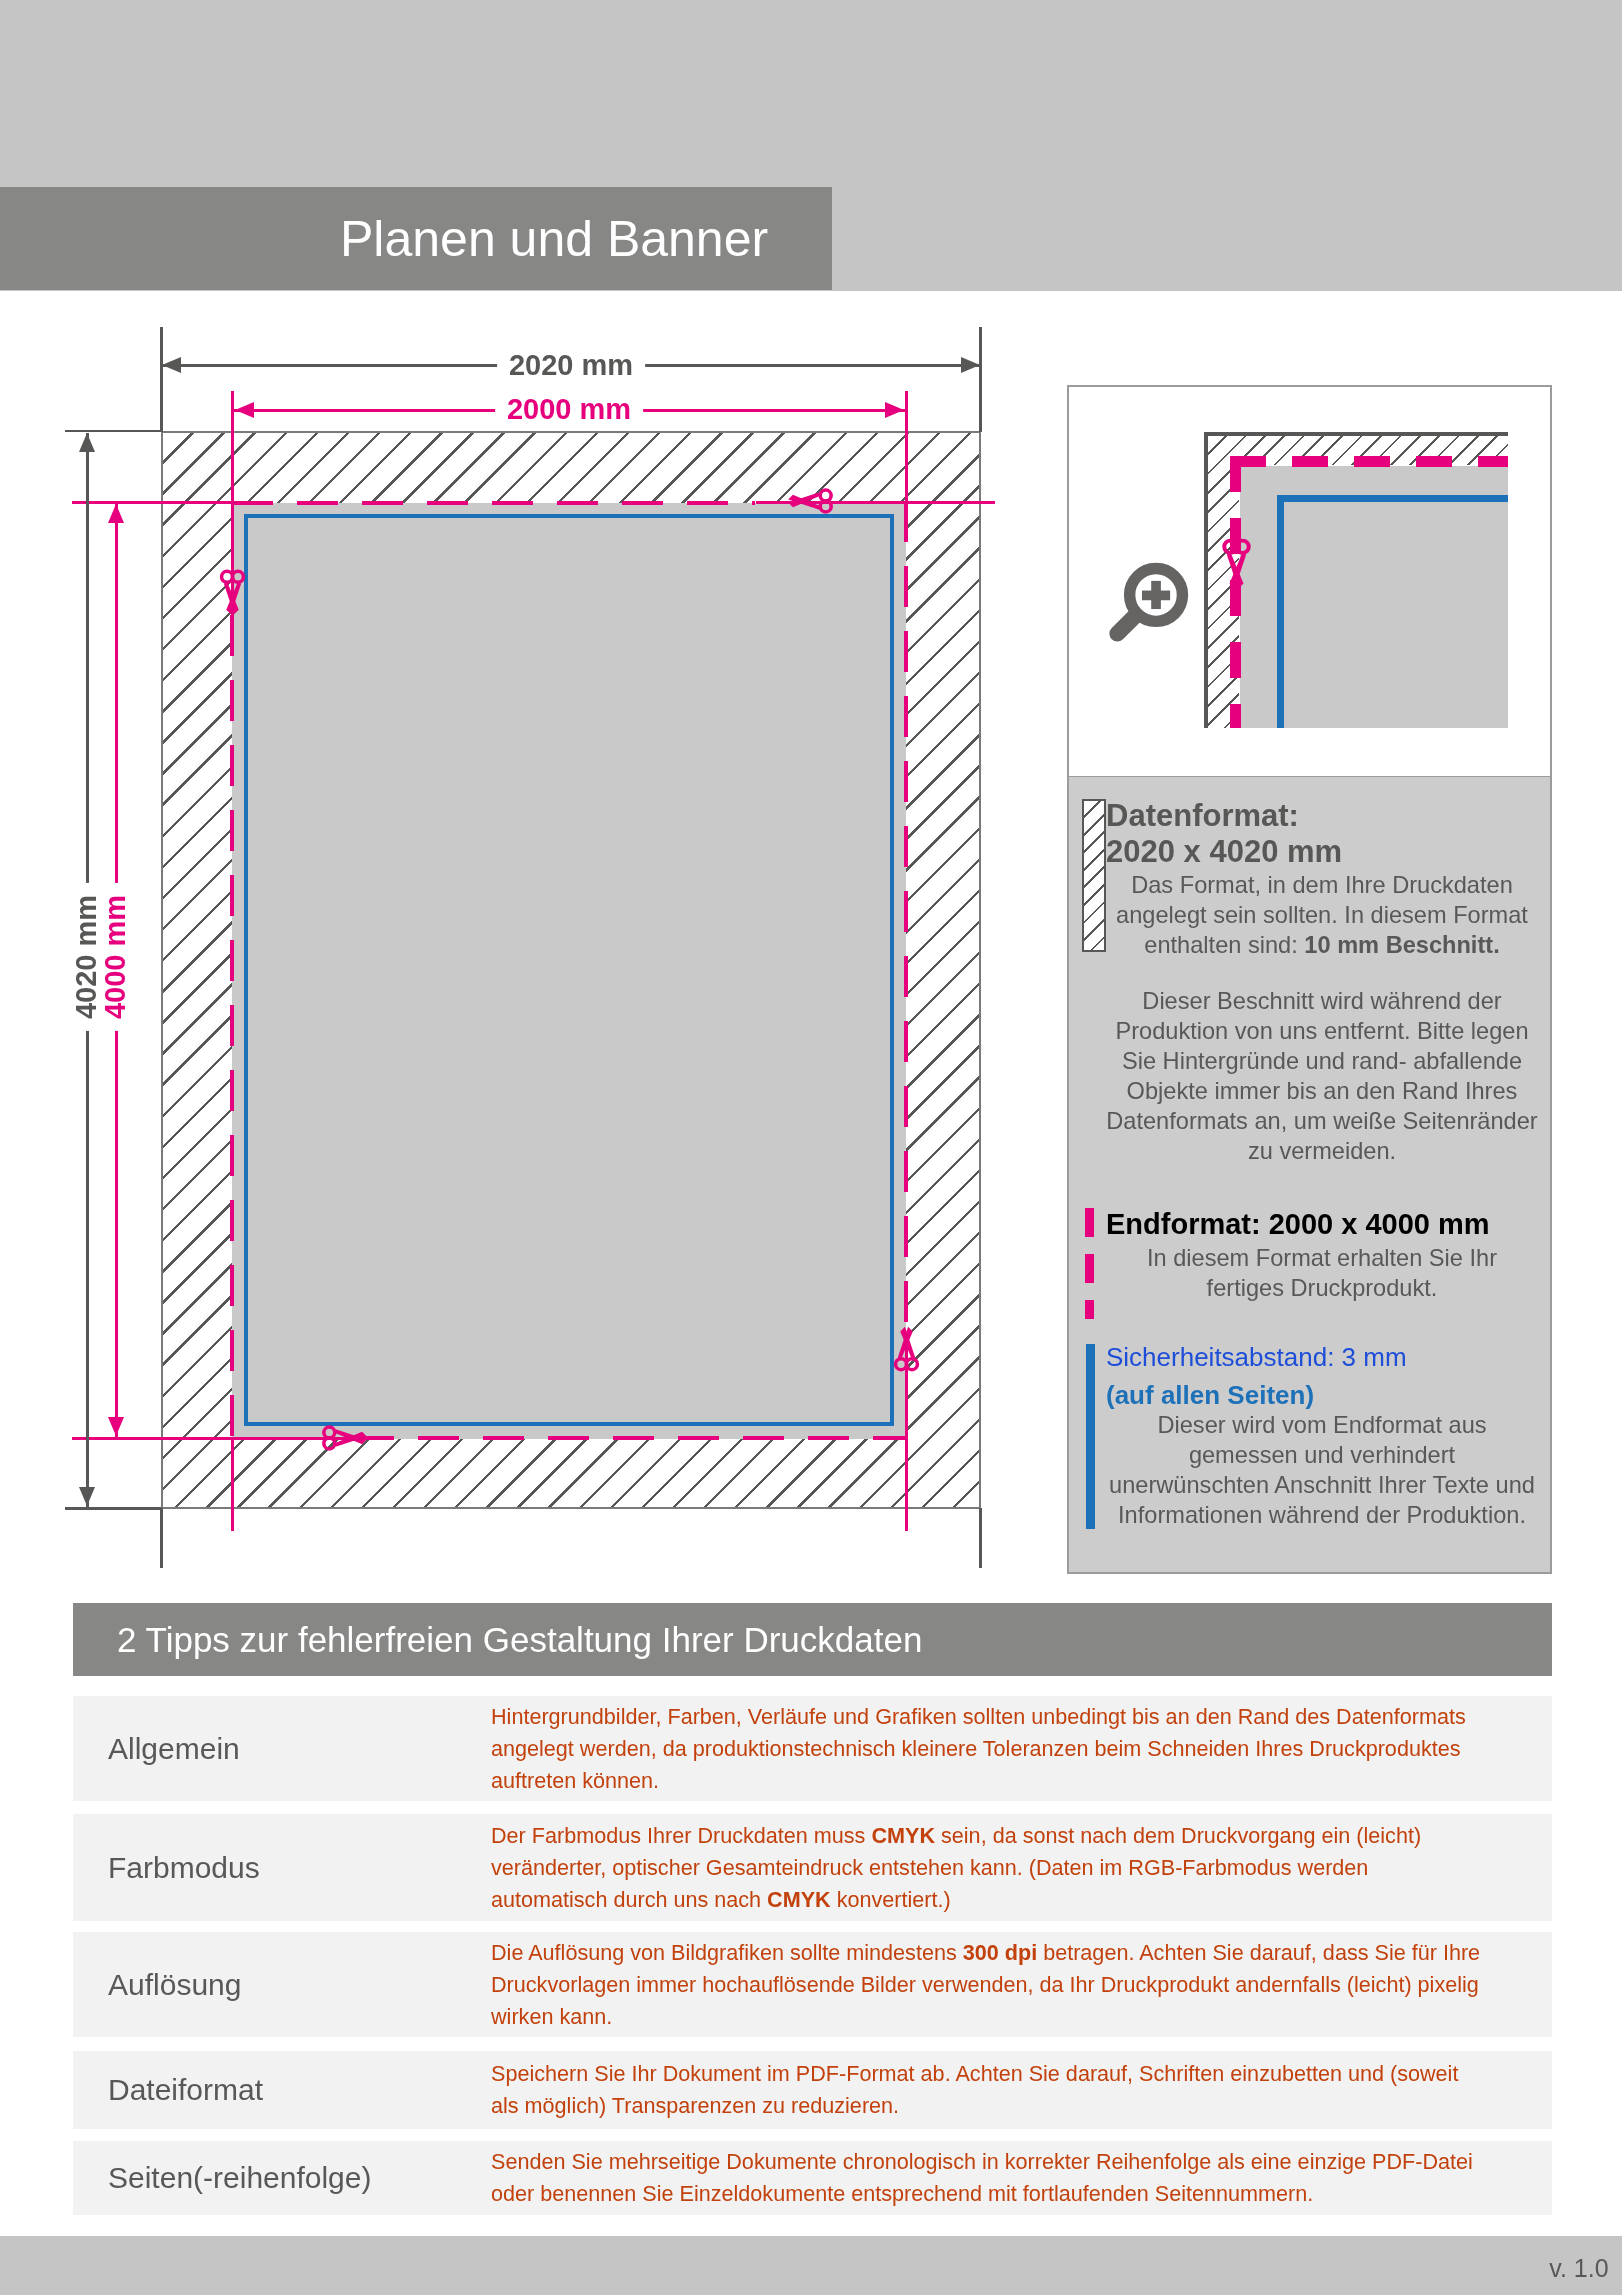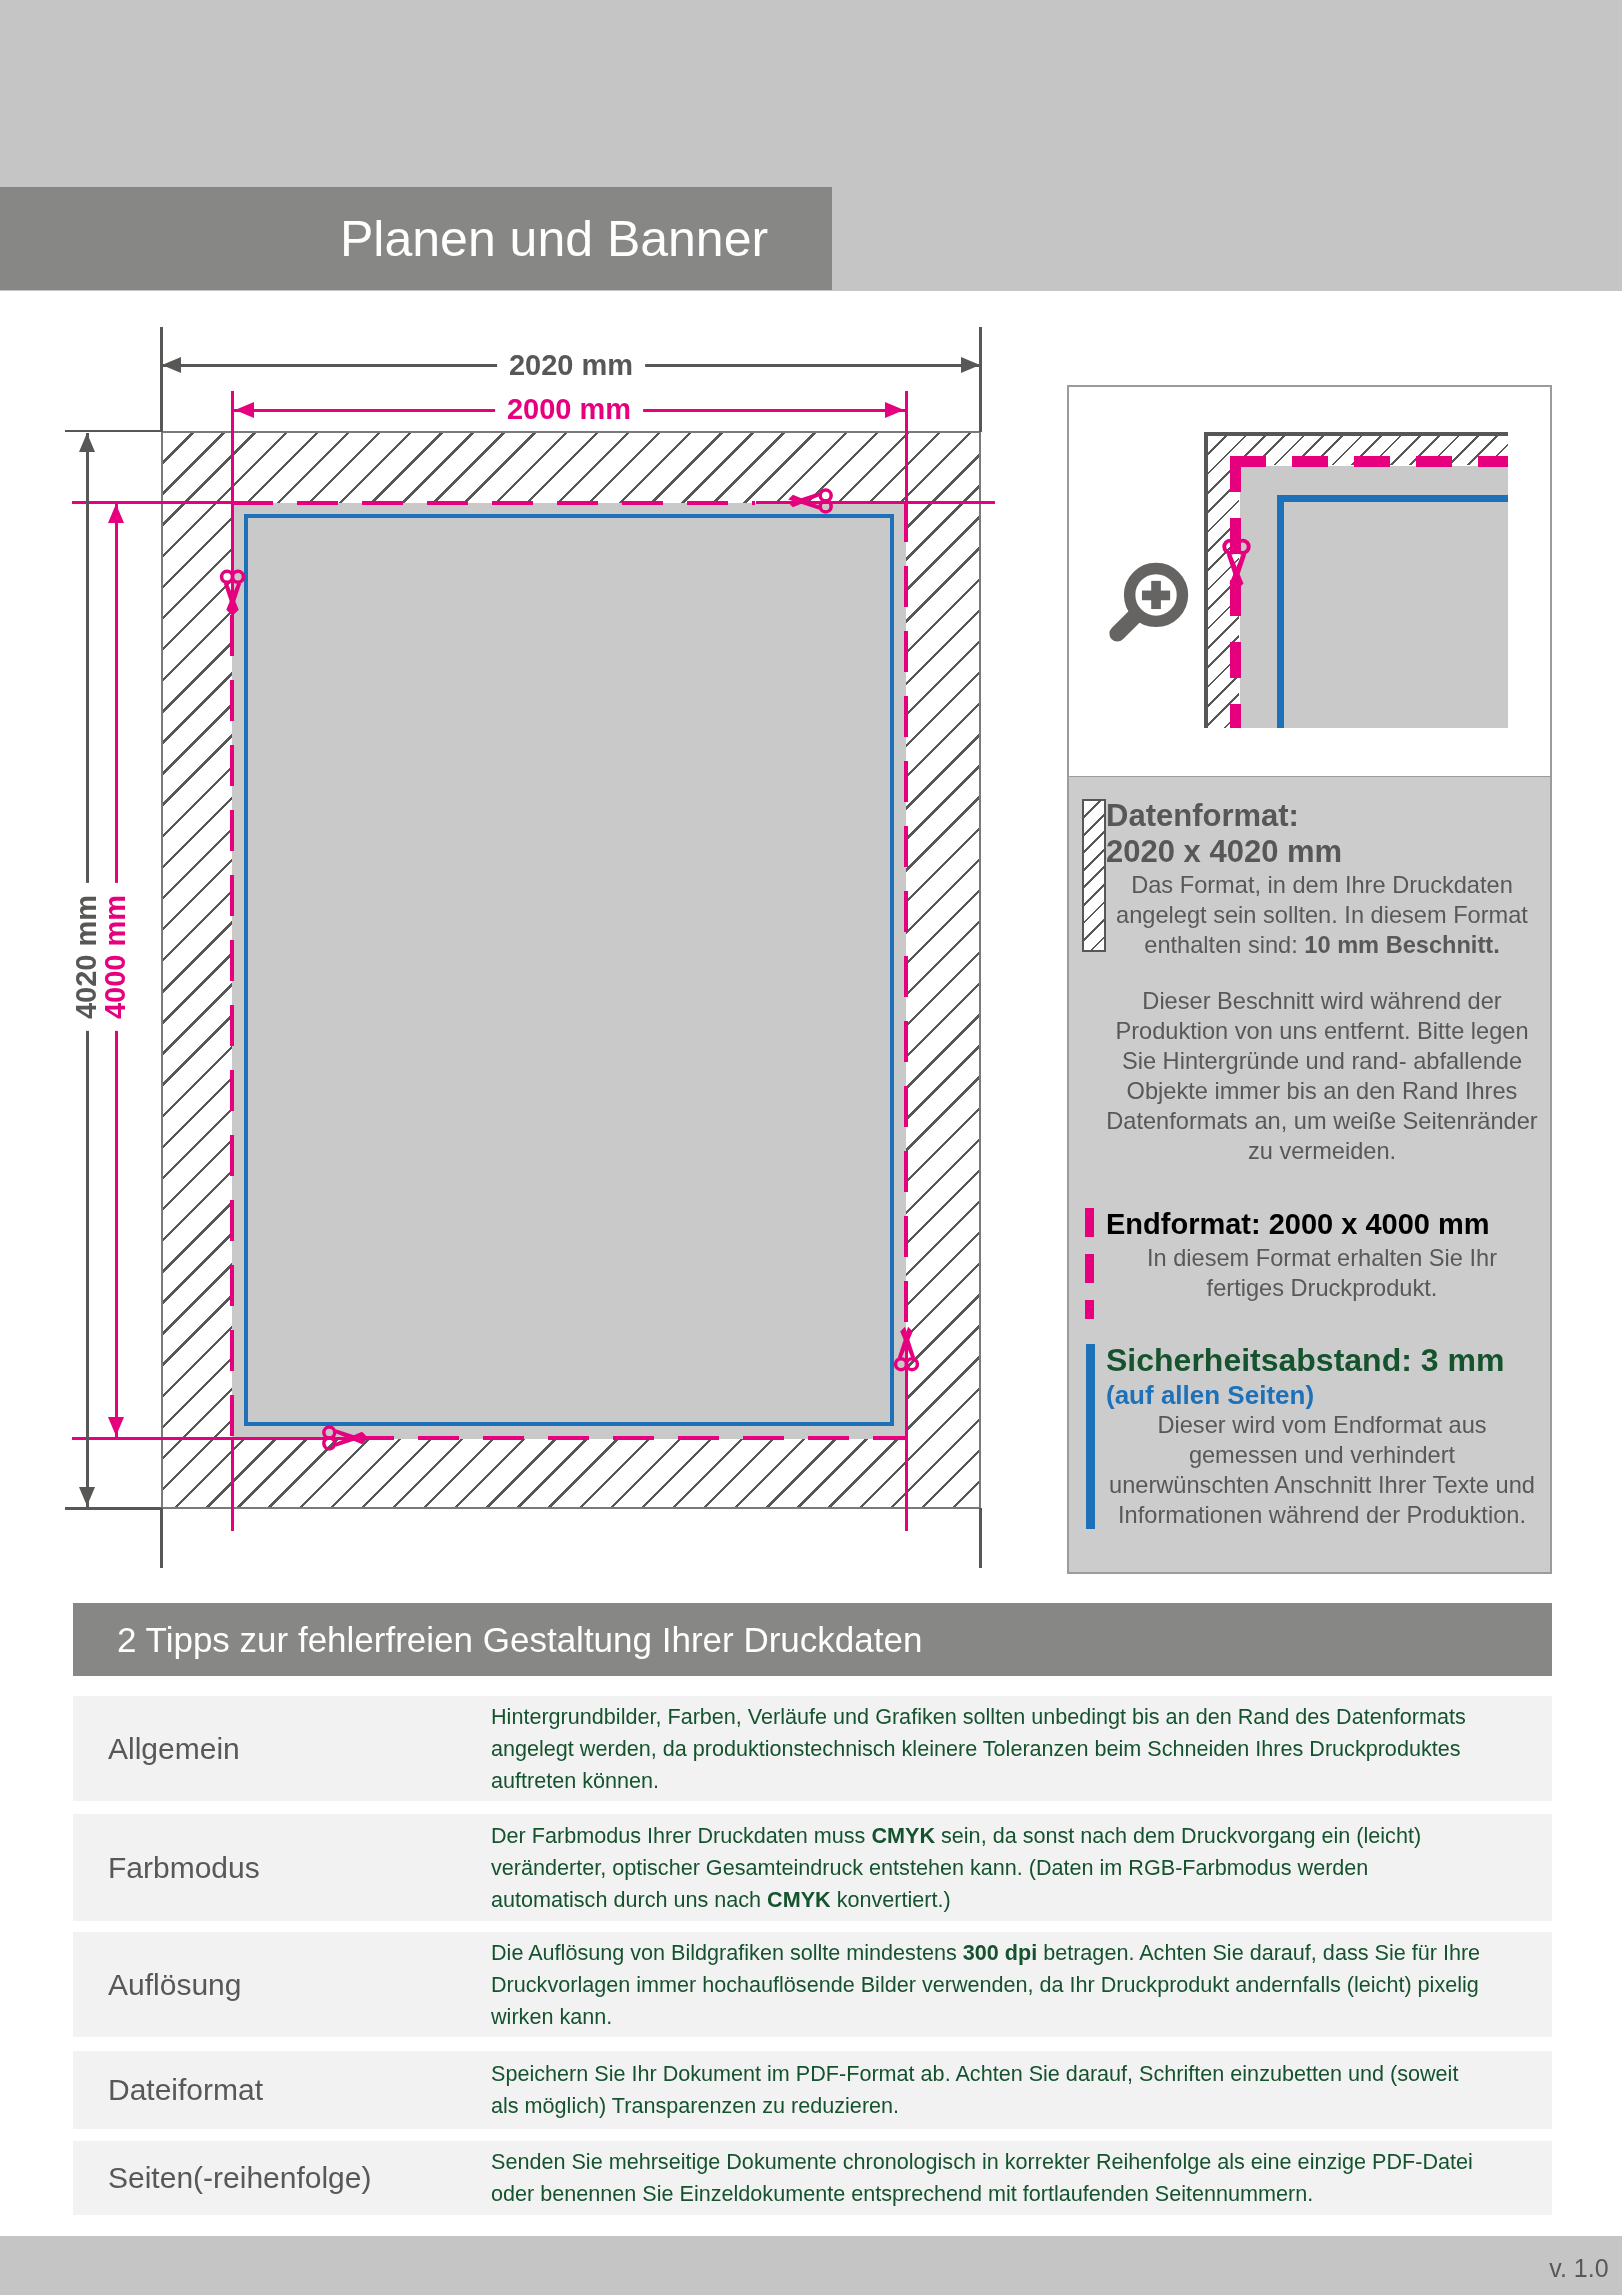--- a/index.html
+++ b/index.html
@@ -67,35 +67,35 @@
   #det-blue-v{left:208px;top:108px;width:6.5px;height:233px;background:#1d71b8;}
   #det-blue-h{left:208px;top:108px;width:231px;height:6.5px;background:#1d71b8;}
 
   
   #info-panel{left:1067px;top:777px;width:485px;height:797px;background:#cdcccc;
               border:2.6px solid #9b9b9b;border-top:none;box-sizing:border-box;}
   .panel-item{position:absolute;left:37px;width:432px;}
   .p-head{font-size:31px;font-weight:bold;color:#575756;line-height:37px;}
   .p-body{font-size:23.6px;color:#58585a;line-height:30px;text-align:center;}
   .p-head-mag{font-size:29px;font-weight:bold;color:#000000;}
-  .p-head-blue{font-size:32px;font-weight:bold;color:#14532d;}
+  .p-head-blue{font-size:26px;font-weight:normal;color:#1d4ed8;}
   .p-sub-blue{font-size:26px;font-weight:bold;color:#1d71b8;}
   #swatch-hatch{left:13px;top:22px;width:23.6px;height:153px;background:#ffffff;border:2px solid #575756;
      background-image:repeating-linear-gradient(135deg,transparent 0 10.5px,#575756 10.5px 12.4px);box-sizing:border-box;}
   #swatch-dash{left:15.7px;top:431px;width:9.2px;height:111px;
      background:repeating-linear-gradient(180deg,#e6007e 0 29.4px,transparent 29.4px 46px);}
   #swatch-blue{left:17px;top:567px;width:8.5px;height:185px;background:#1d71b8;}
 
   
   #tips-header{left:73px;top:1603px;width:1479px;height:73px;background:#878786;
                display:flex;align-items:center;}
   #tips-header span{padding-left:44px;font-size:35px;color:#ffffff;}
   .tip-row{left:73px;width:1479px;background:#f2f2f2;display:flex;align-items:center;}
   .tip-label{width:383px;padding-left:35px;font-size:30px;color:#58585a;flex-shrink:0;}
-  .tip-body{font-size:21.6px;line-height:32px;color:#14532d;width:995px;padding-right:26px;}
+  .tip-body{font-size:21.6px;line-height:32px;color:#c2410c;width:995px;padding-right:26px;}
 
   
   #footer{left:0;top:2236px;width:1623px;height:60px;background:#c6c5c5;}
   #footer span{position:absolute;right:14.4px;top:18.3px;font-size:25px;color:#58585a;}
 </style>
 </head>
 <body>
 
 <div id="page">
 

